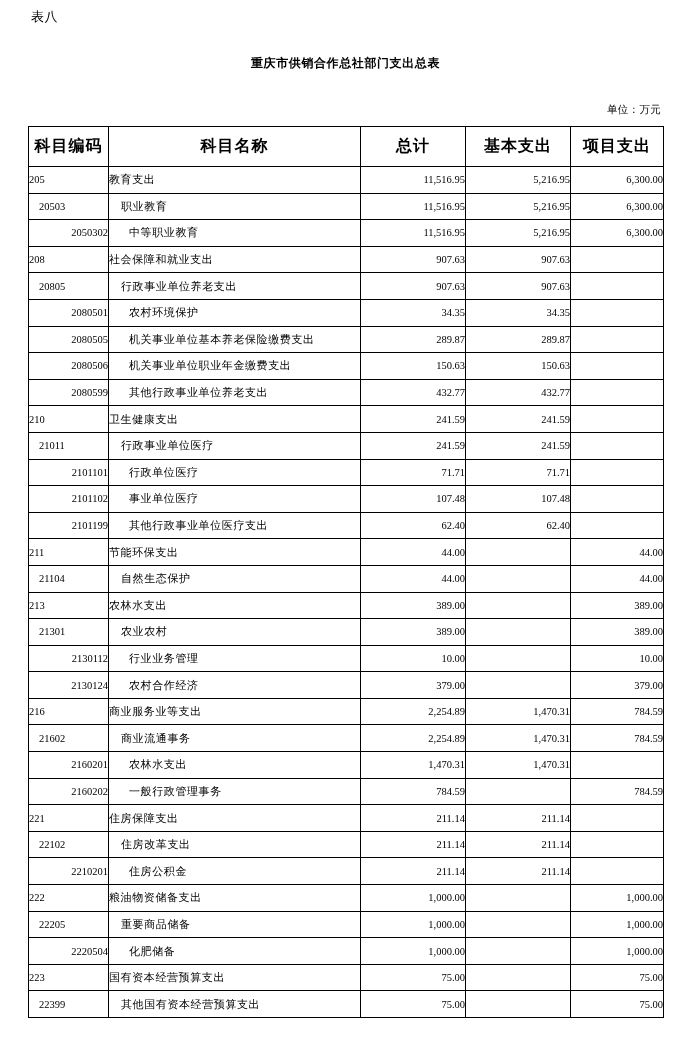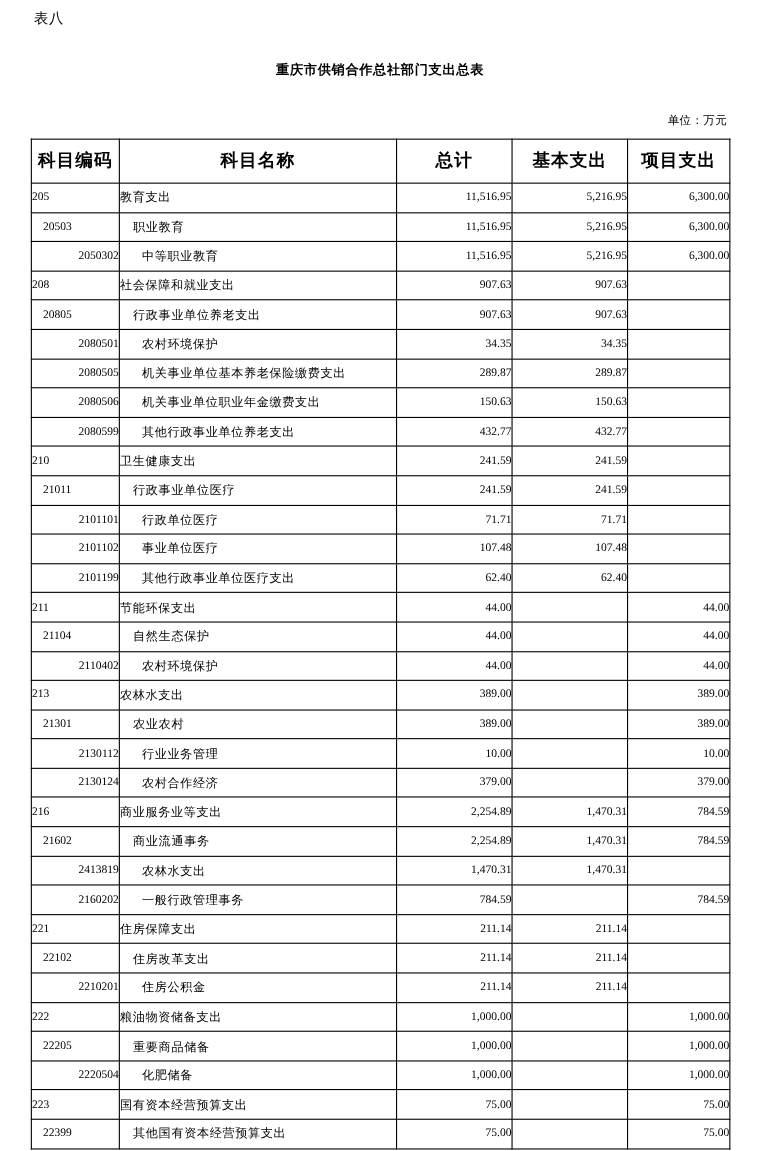--- a/index.html
+++ b/index.html
@@ -253,27 +253,20 @@
           <td class="num"></td>
           <td class="num">44.00</td>
         </tr>
         <tr class="lvl2">
           <td class="code">21104</td>
           <td class="name">自然生态保护</td>
           <td class="num">44.00</td>
           <td class="num"></td>
           <td class="num">44.00</td>
         </tr>
-        <tr class="lvl3">
-          <td class="code">2110402</td>
-          <td class="name">农村环境保护</td>
-          <td class="num">44.00</td>
-          <td class="num"></td>
-          <td class="num">44.00</td>
-        </tr>
         <tr class="lvl1">
           <td class="code">213</td>
           <td class="name">农林水支出</td>
           <td class="num">389.00</td>
           <td class="num"></td>
           <td class="num">389.00</td>
         </tr>
         <tr class="lvl2">
           <td class="code">21301</td>
           <td class="name">农业农村</td>
@@ -303,21 +296,21 @@
           <td class="num">784.59</td>
         </tr>
         <tr class="lvl2">
           <td class="code">21602</td>
           <td class="name">商业流通事务</td>
           <td class="num">2,254.89</td>
           <td class="num">1,470.31</td>
           <td class="num">784.59</td>
         </tr>
         <tr class="lvl3">
-          <td class="code">2413819</td>
+          <td class="code">2160201</td>
           <td class="name">农林水支出</td>
           <td class="num">1,470.31</td>
           <td class="num">1,470.31</td>
           <td class="num"></td>
         </tr>
         <tr class="lvl3">
           <td class="code">2160202</td>
           <td class="name">一般行政管理事务</td>
           <td class="num">784.59</td>
           <td class="num"></td>

